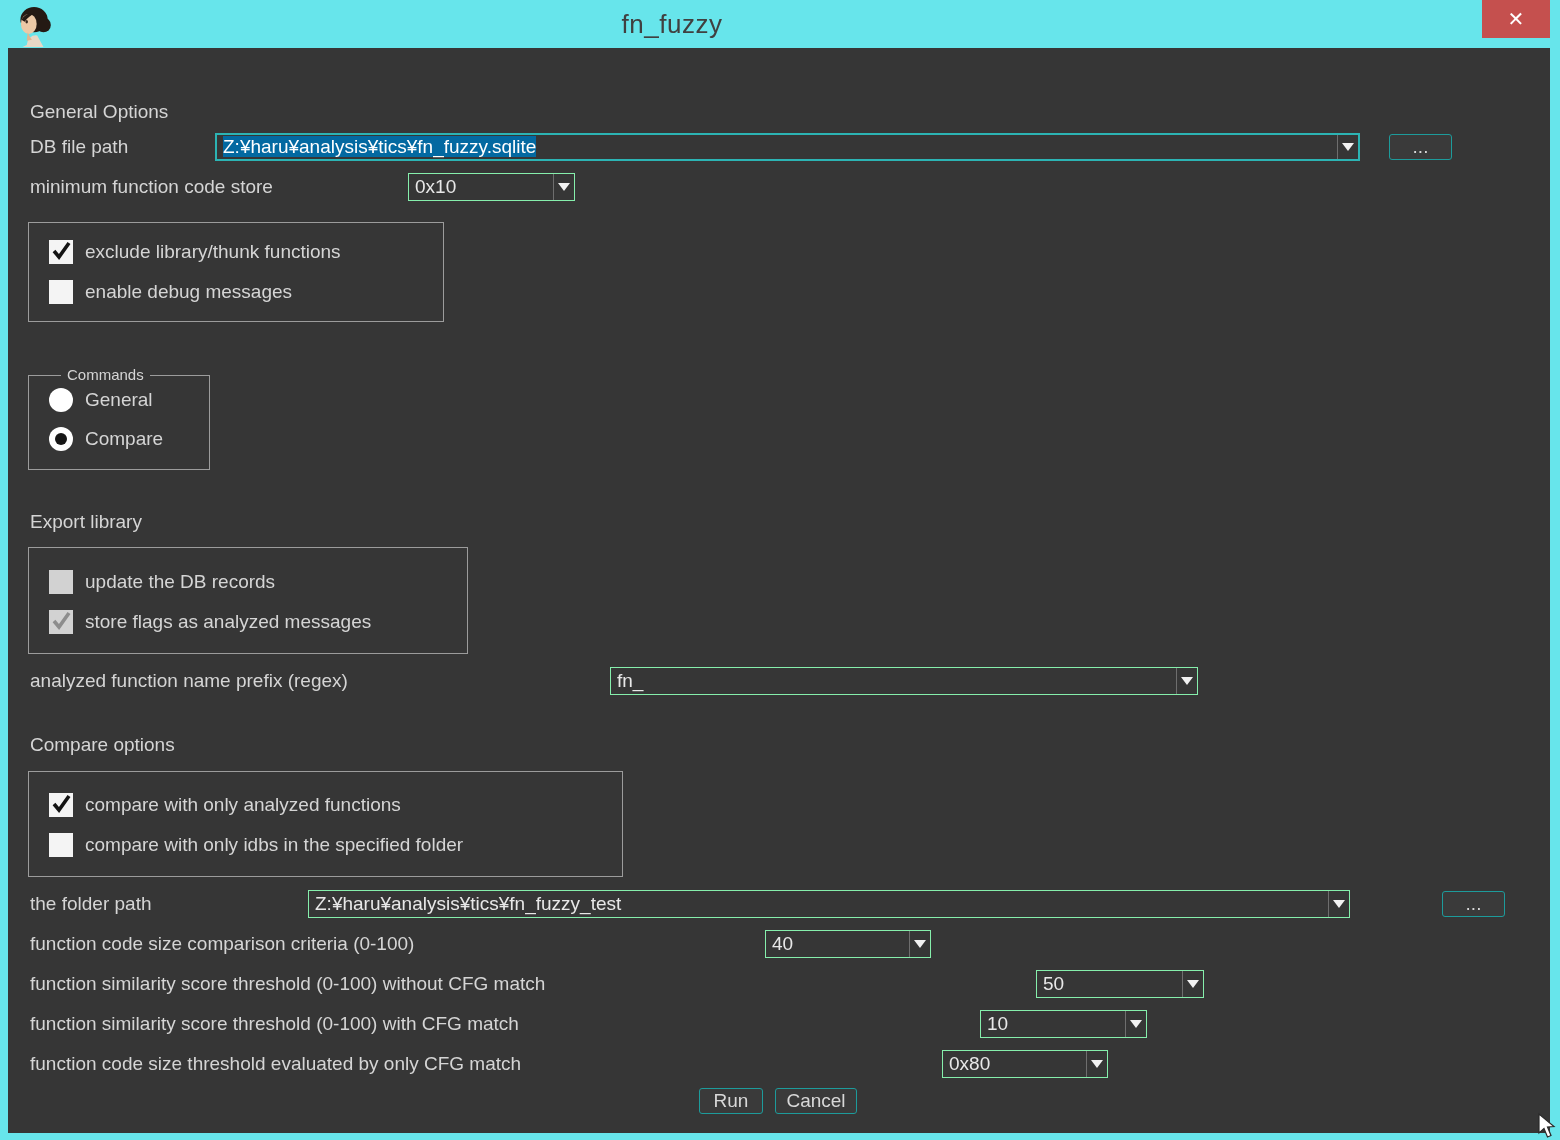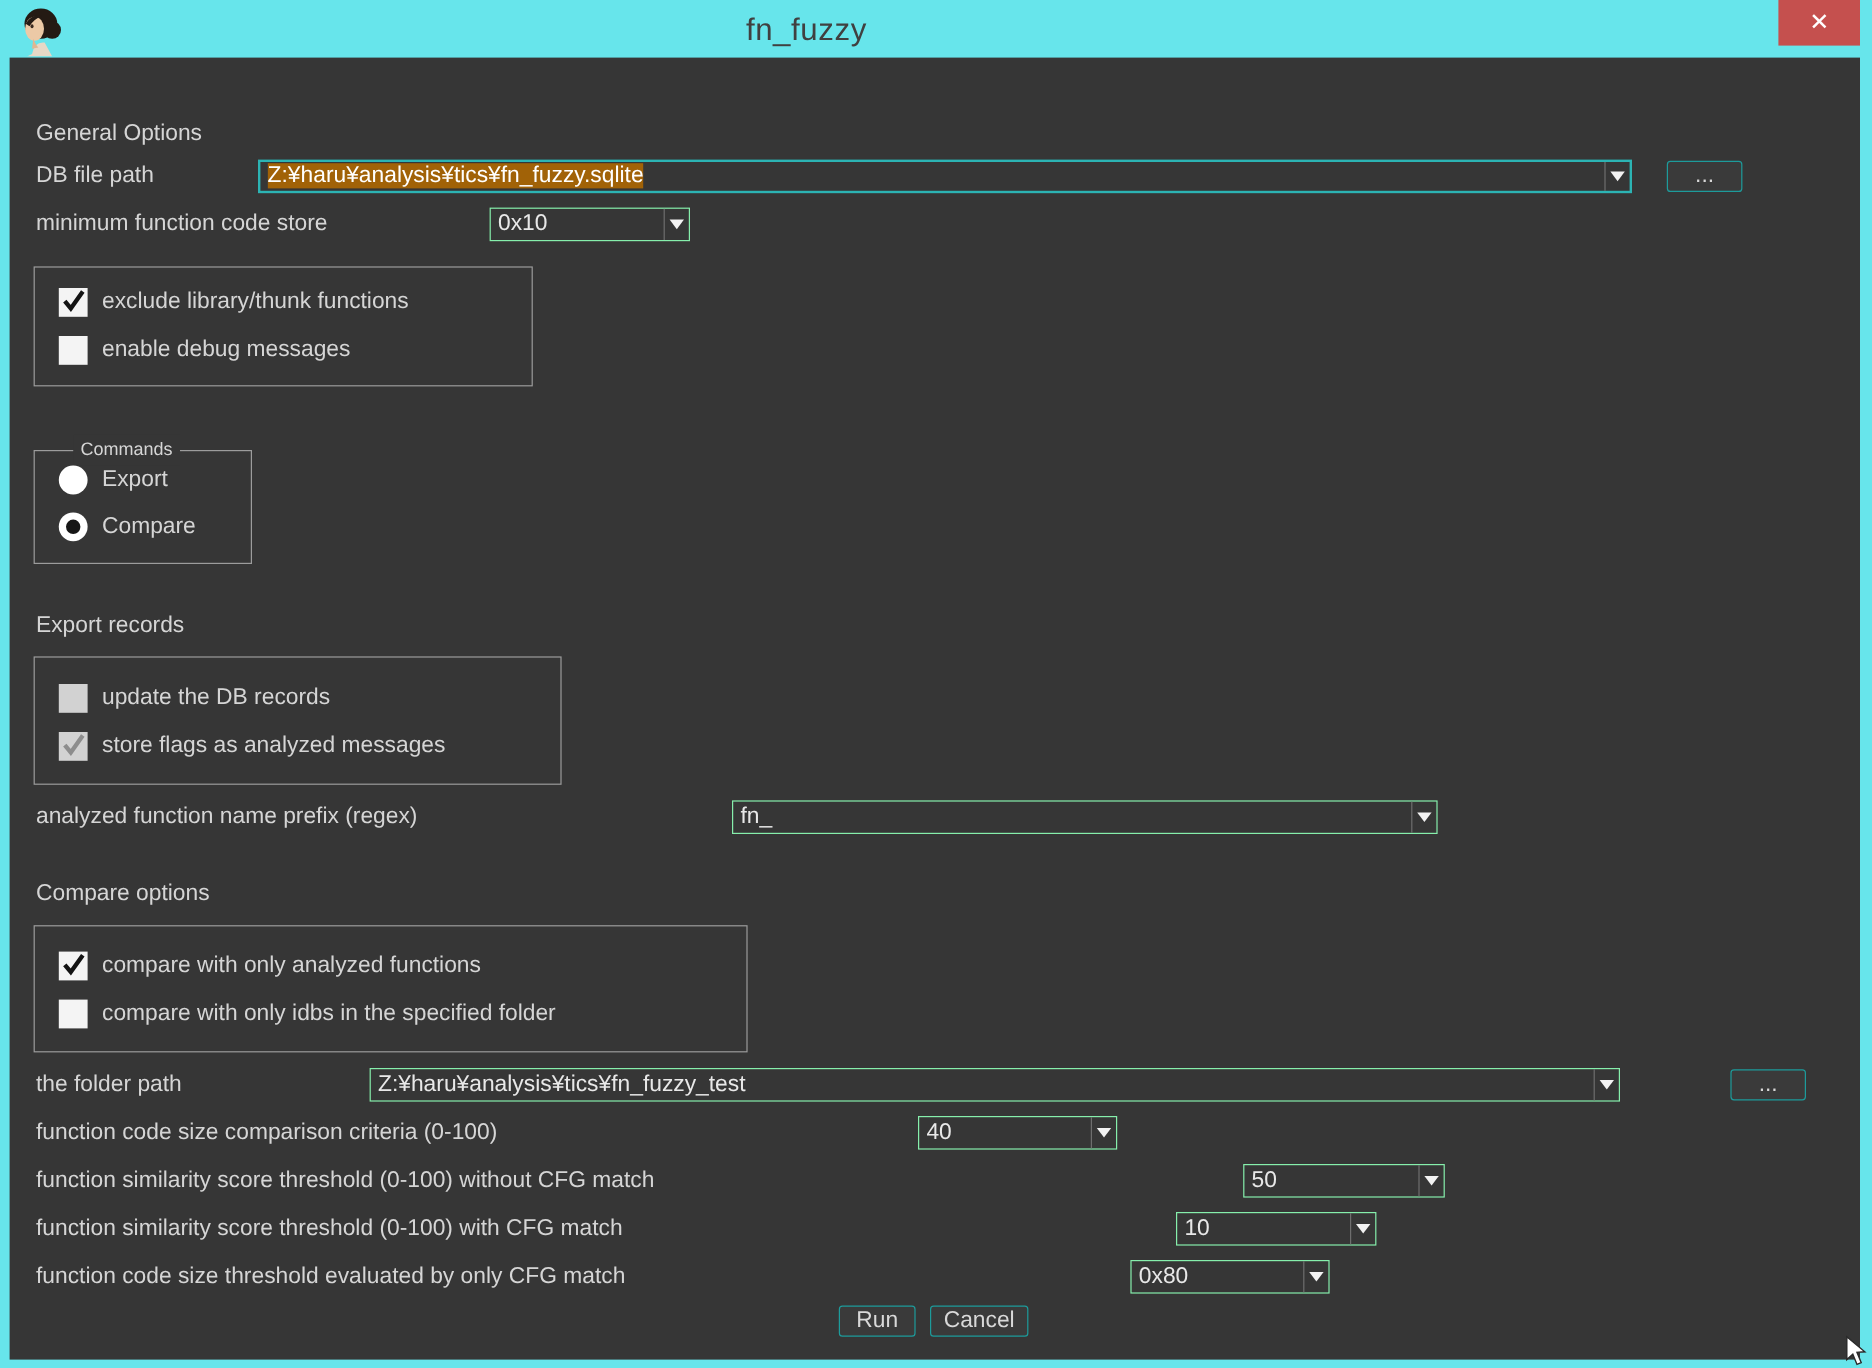--- a/index.html
+++ b/index.html
@@ -25,21 +25,21 @@
   
   .combo { position:absolute; height:28px; background:#363636; border:1px solid #86efac; }
   .combo.focused { border:2px solid #2cb4b4; }
   .combo .ctext { position:absolute; left:6px; top:0; right:26px; font-size:19px; line-height:25px;
                   color:#e8e8e8; white-space:nowrap; overflow:hidden; }
   .combo.focused .ctext { line-height:23px; }
   .combo .arrow { position:absolute; right:0; top:0; bottom:0; width:21px; border-left:1px solid #6e6e6e;
                   display:flex; align-items:center; justify-content:center; }
   .tri { width:0; height:0; border-left:6px solid transparent; border-right:6px solid transparent;
          border-top:8px solid #f2f2f2; }
-  .sel { background:#a16207; color:#ffffff; }
+  .sel { background:#0369a1; color:#ffffff; }
 
   
   .tbtn { position:absolute; background:#3a3a3a; border:1px solid #1d9b9b; border-radius:3px;
           color:#d8d8d8; font-size:19px; display:flex; align-items:center; justify-content:center;
           cursor:pointer; }
 
   
   .groupbox { position:absolute; border:1px solid #9c9c9c; }
   .legend { position:absolute; top:-14px; left:32px; background:#363636; padding:0 6px;
             color:#d5d5d5; font-size:15px; line-height:26px; }
@@ -104,28 +104,28 @@
           </svg>
       </div>
       <div class="cbl" style="left:56px; top:17px;">exclude library/thunk functions</div>
       <div class="checkbox" style="left:20px; top:57px;"></div>
       <div class="cbl" style="left:56px; top:57px;">enable debug messages</div>
     </div>
 
     <div class="groupbox" style="left:20px; top:327px; width:182px; height:95px;">
       <span class="legend">Commands</span>
       <div class="radio" style="left:20px; top:12px;"></div>
-      <div class="cbl" style="left:56px; top:12px;">Export</div>
+      <div class="cbl" style="left:56px; top:12px;">General</div>
       <div class="radio" style="left:20px; top:51px;">
         <span class="dot"></span>
       </div>
       <div class="cbl" style="left:56px; top:51px;">Compare</div>
     </div>
 
-    <div class="heading" style="left:22px; top:460px;">Export records</div>
+    <div class="heading" style="left:22px; top:460px;">Export library</div>
 
     <div class="groupbox" style="left:20px; top:499px; width:440px; height:107px;">
       <div class="checkbox disabled" style="left:20px; top:22px;"></div>
       <div class="cbl" style="left:56px; top:22px;">update the DB records</div>
       <div class="checkbox disabled" style="left:20px; top:62px;">
         <svg width="28" height="28" viewBox="0 0 28 28">
           <path d="M7 14 L12 20 L22 6" stroke="#8d8d8d" stroke-width="3.6" fill="none"></path>
           </svg>
       </div>
       <div class="cbl" style="left:56px; top:62px;">store flags as analyzed messages</div>

